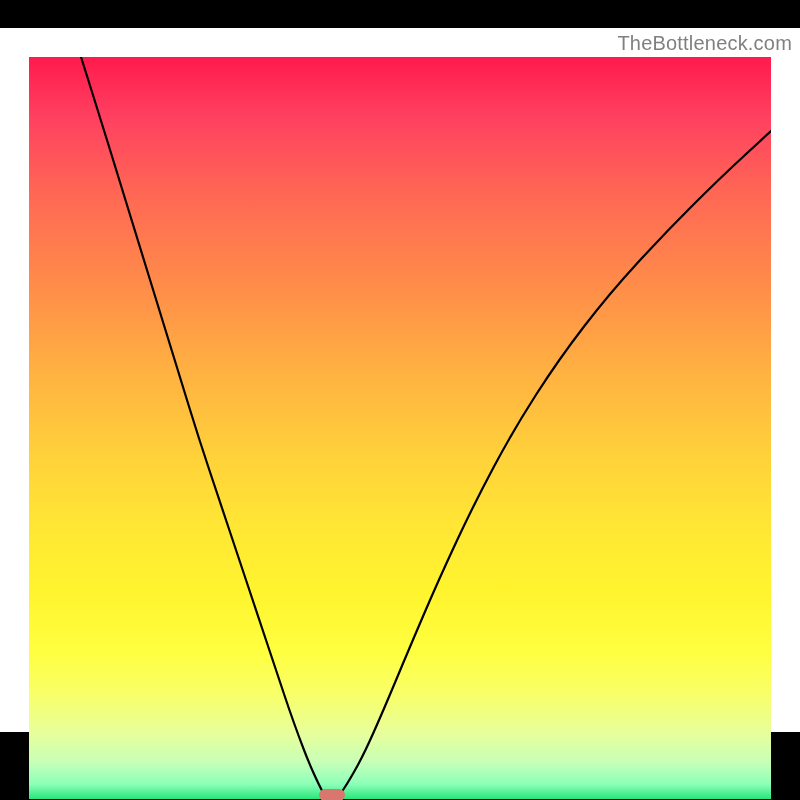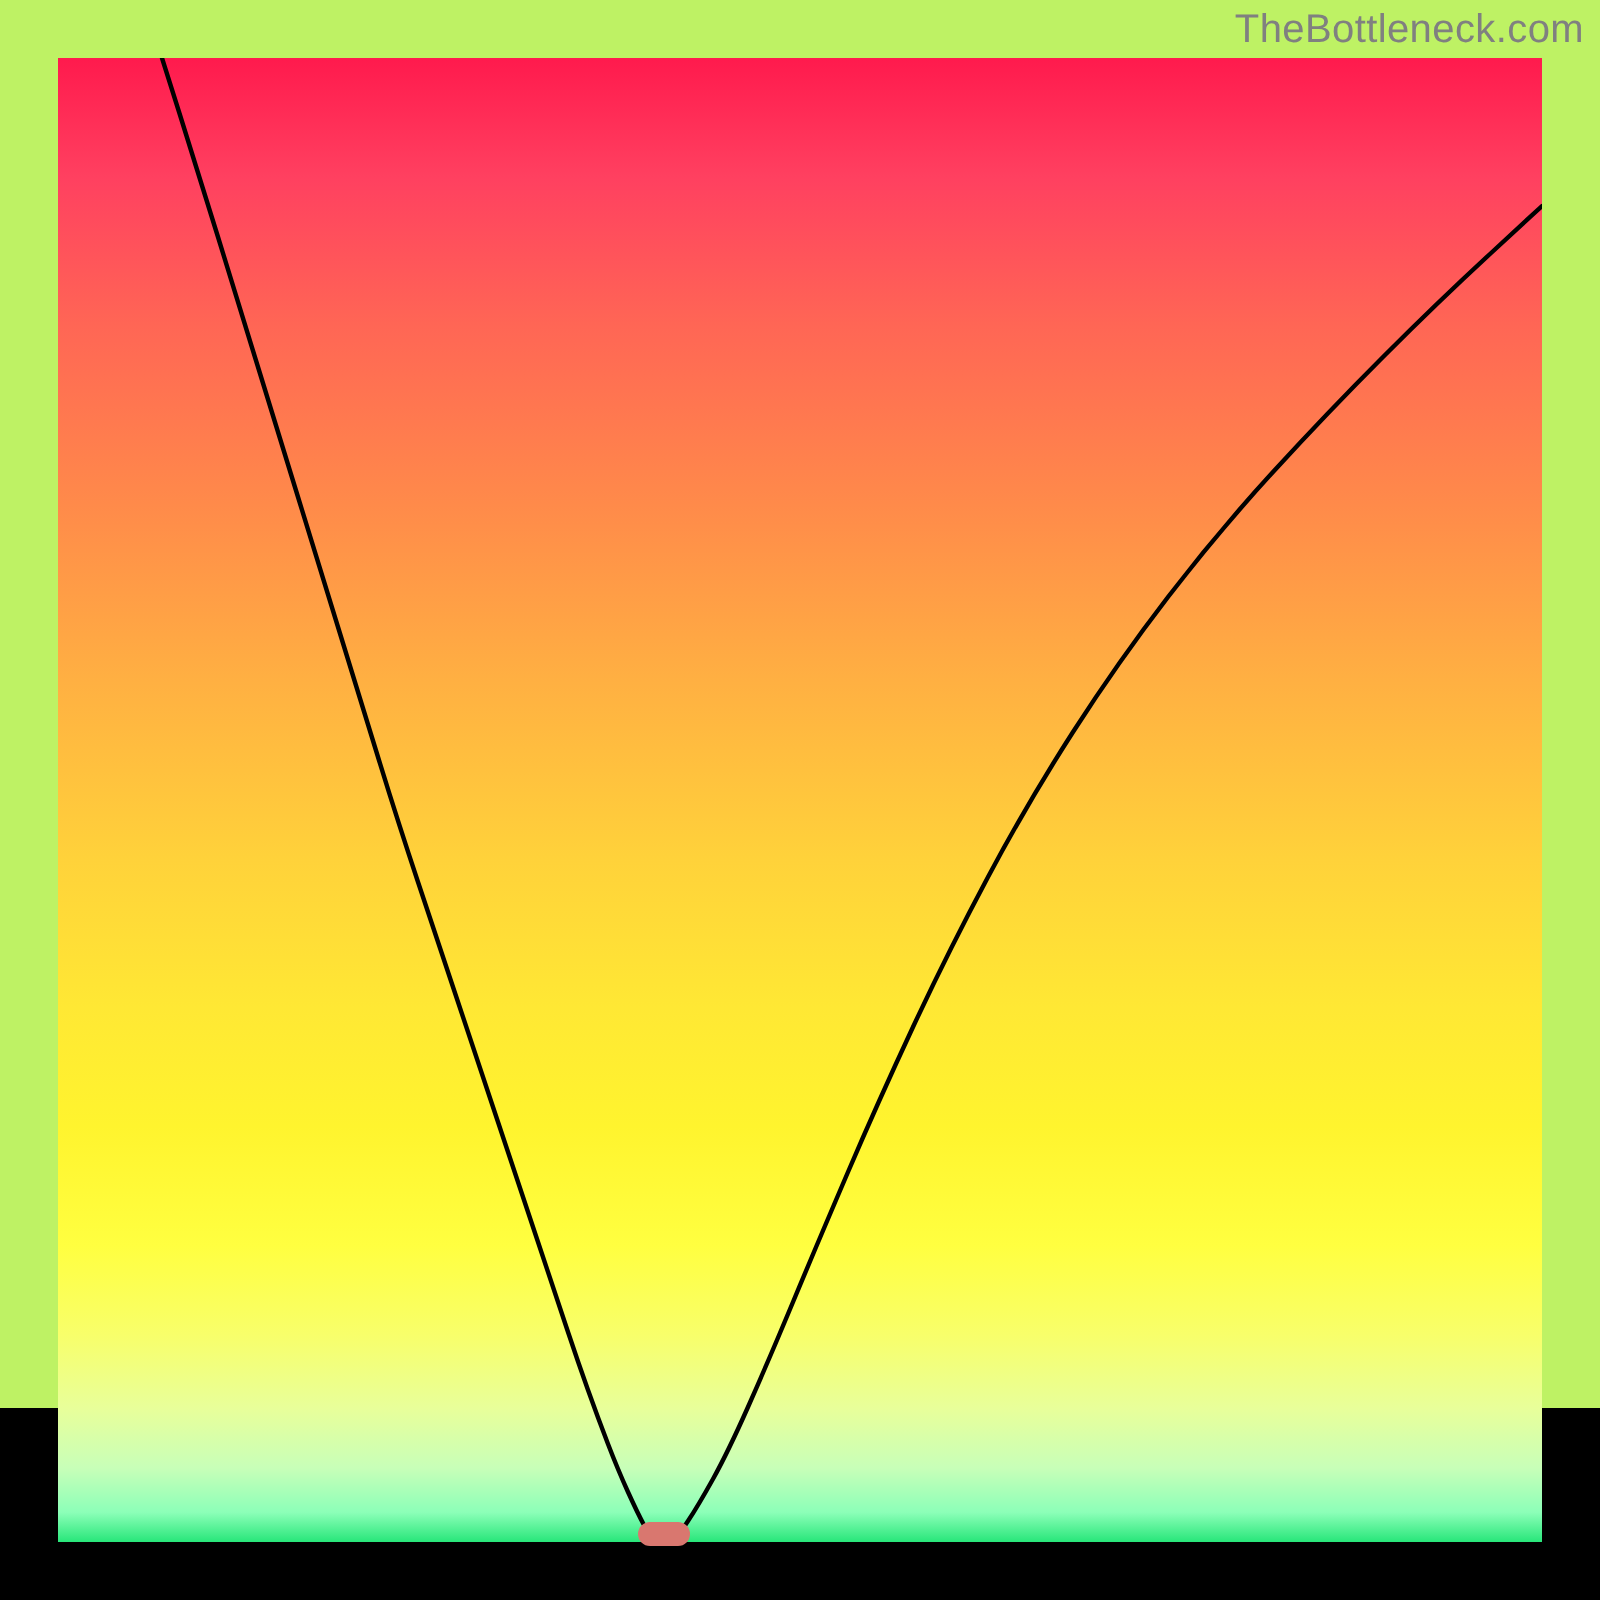--- a/index.html
+++ b/index.html
@@ -8,21 +8,22 @@
     width: 800px;
     height: 800px;
     background: #000;
     font-family: Arial, Helvetica, sans-serif;
     overflow: hidden;
   }
   .frame {
     position: relative;
     width: 800px;
     height: 704px;
-    background: #bef264;
+    background: #ffffff;
+    margin-top: 28px;
   }
   .plot-area {
     position: absolute;
     left: 29px;
     top: 29px;
     width: 742px;
     height: 742px;
     background: linear-gradient(to bottom,
       #ff1a4d 0%,
       #ff4060 8%,

